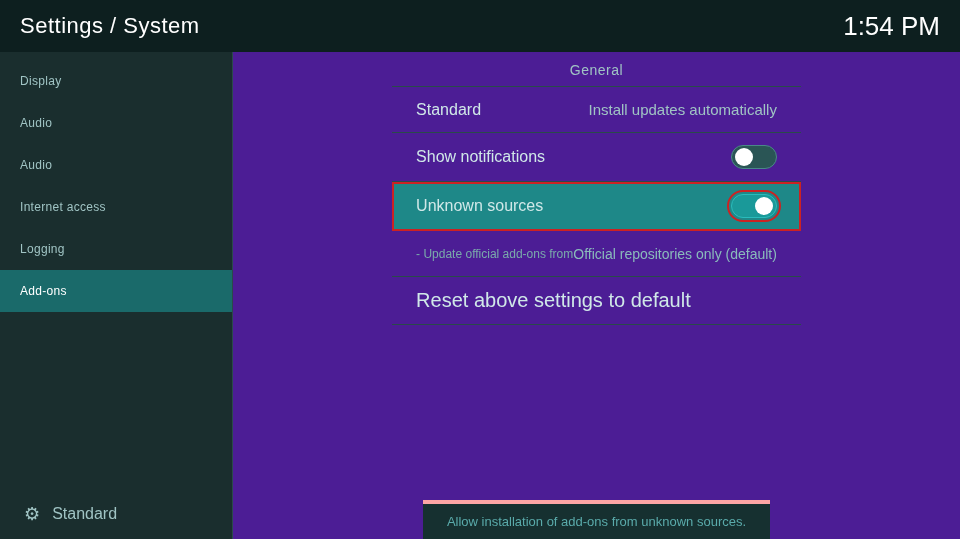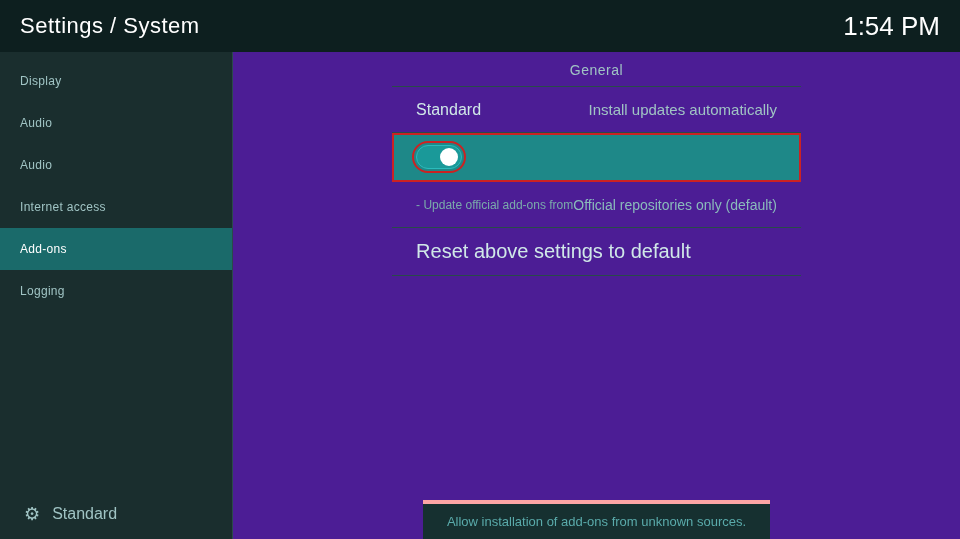--- a/index.html
+++ b/index.html
@@ -199,43 +199,50 @@
   <span class="header-time">1:54 PM</span>
 </div>
 
 <div class="main-layout">
 
   <div class="sidebar">
     <div class="sidebar-item">Display</div>
     <div class="sidebar-item">Audio</div>
     <div class="sidebar-item">Audio</div>
     <div class="sidebar-item">Internet access</div>
+    <div class="sidebar-item">Logging</div>
     <div class="sidebar-item active">Add-ons</div>
-    <div class="sidebar-item">Logging</div>
 
     <div class="sidebar-footer">
       <span class="gear-icon">⚙</span>
       <span>Standard</span>
     </div>
   </div>
 
   <div class="sidebar-divider"></div>
 
   <div class="content">
     <div class="content-inner">
 
       <div class="section-header">General</div>
 
       <div class="setting-row">
         <span class="label">Standard</span>
         <span class="value">Install updates automatically</span>
       </div>
 
+      <div class="setting-row">
+        <span class="label">Show notifications</span>
+        <div class="toggle off">
+          <div class="toggle-knob"></div>
+        </div>
+      </div>
 
       <div class="setting-row highlighted unknown-sources-box">
+        <span class="label">Unknown sources</span>
         <div class="toggle on unknown-sources-toggle-box">
           <div class="toggle-knob"></div>
         </div>
       </div>
 
       <div class="setting-row">
         <span class="sub-label">- Update official add-ons from</span>
         <span class="sub-value">Official repositories only (default)</span>
       </div>
 

